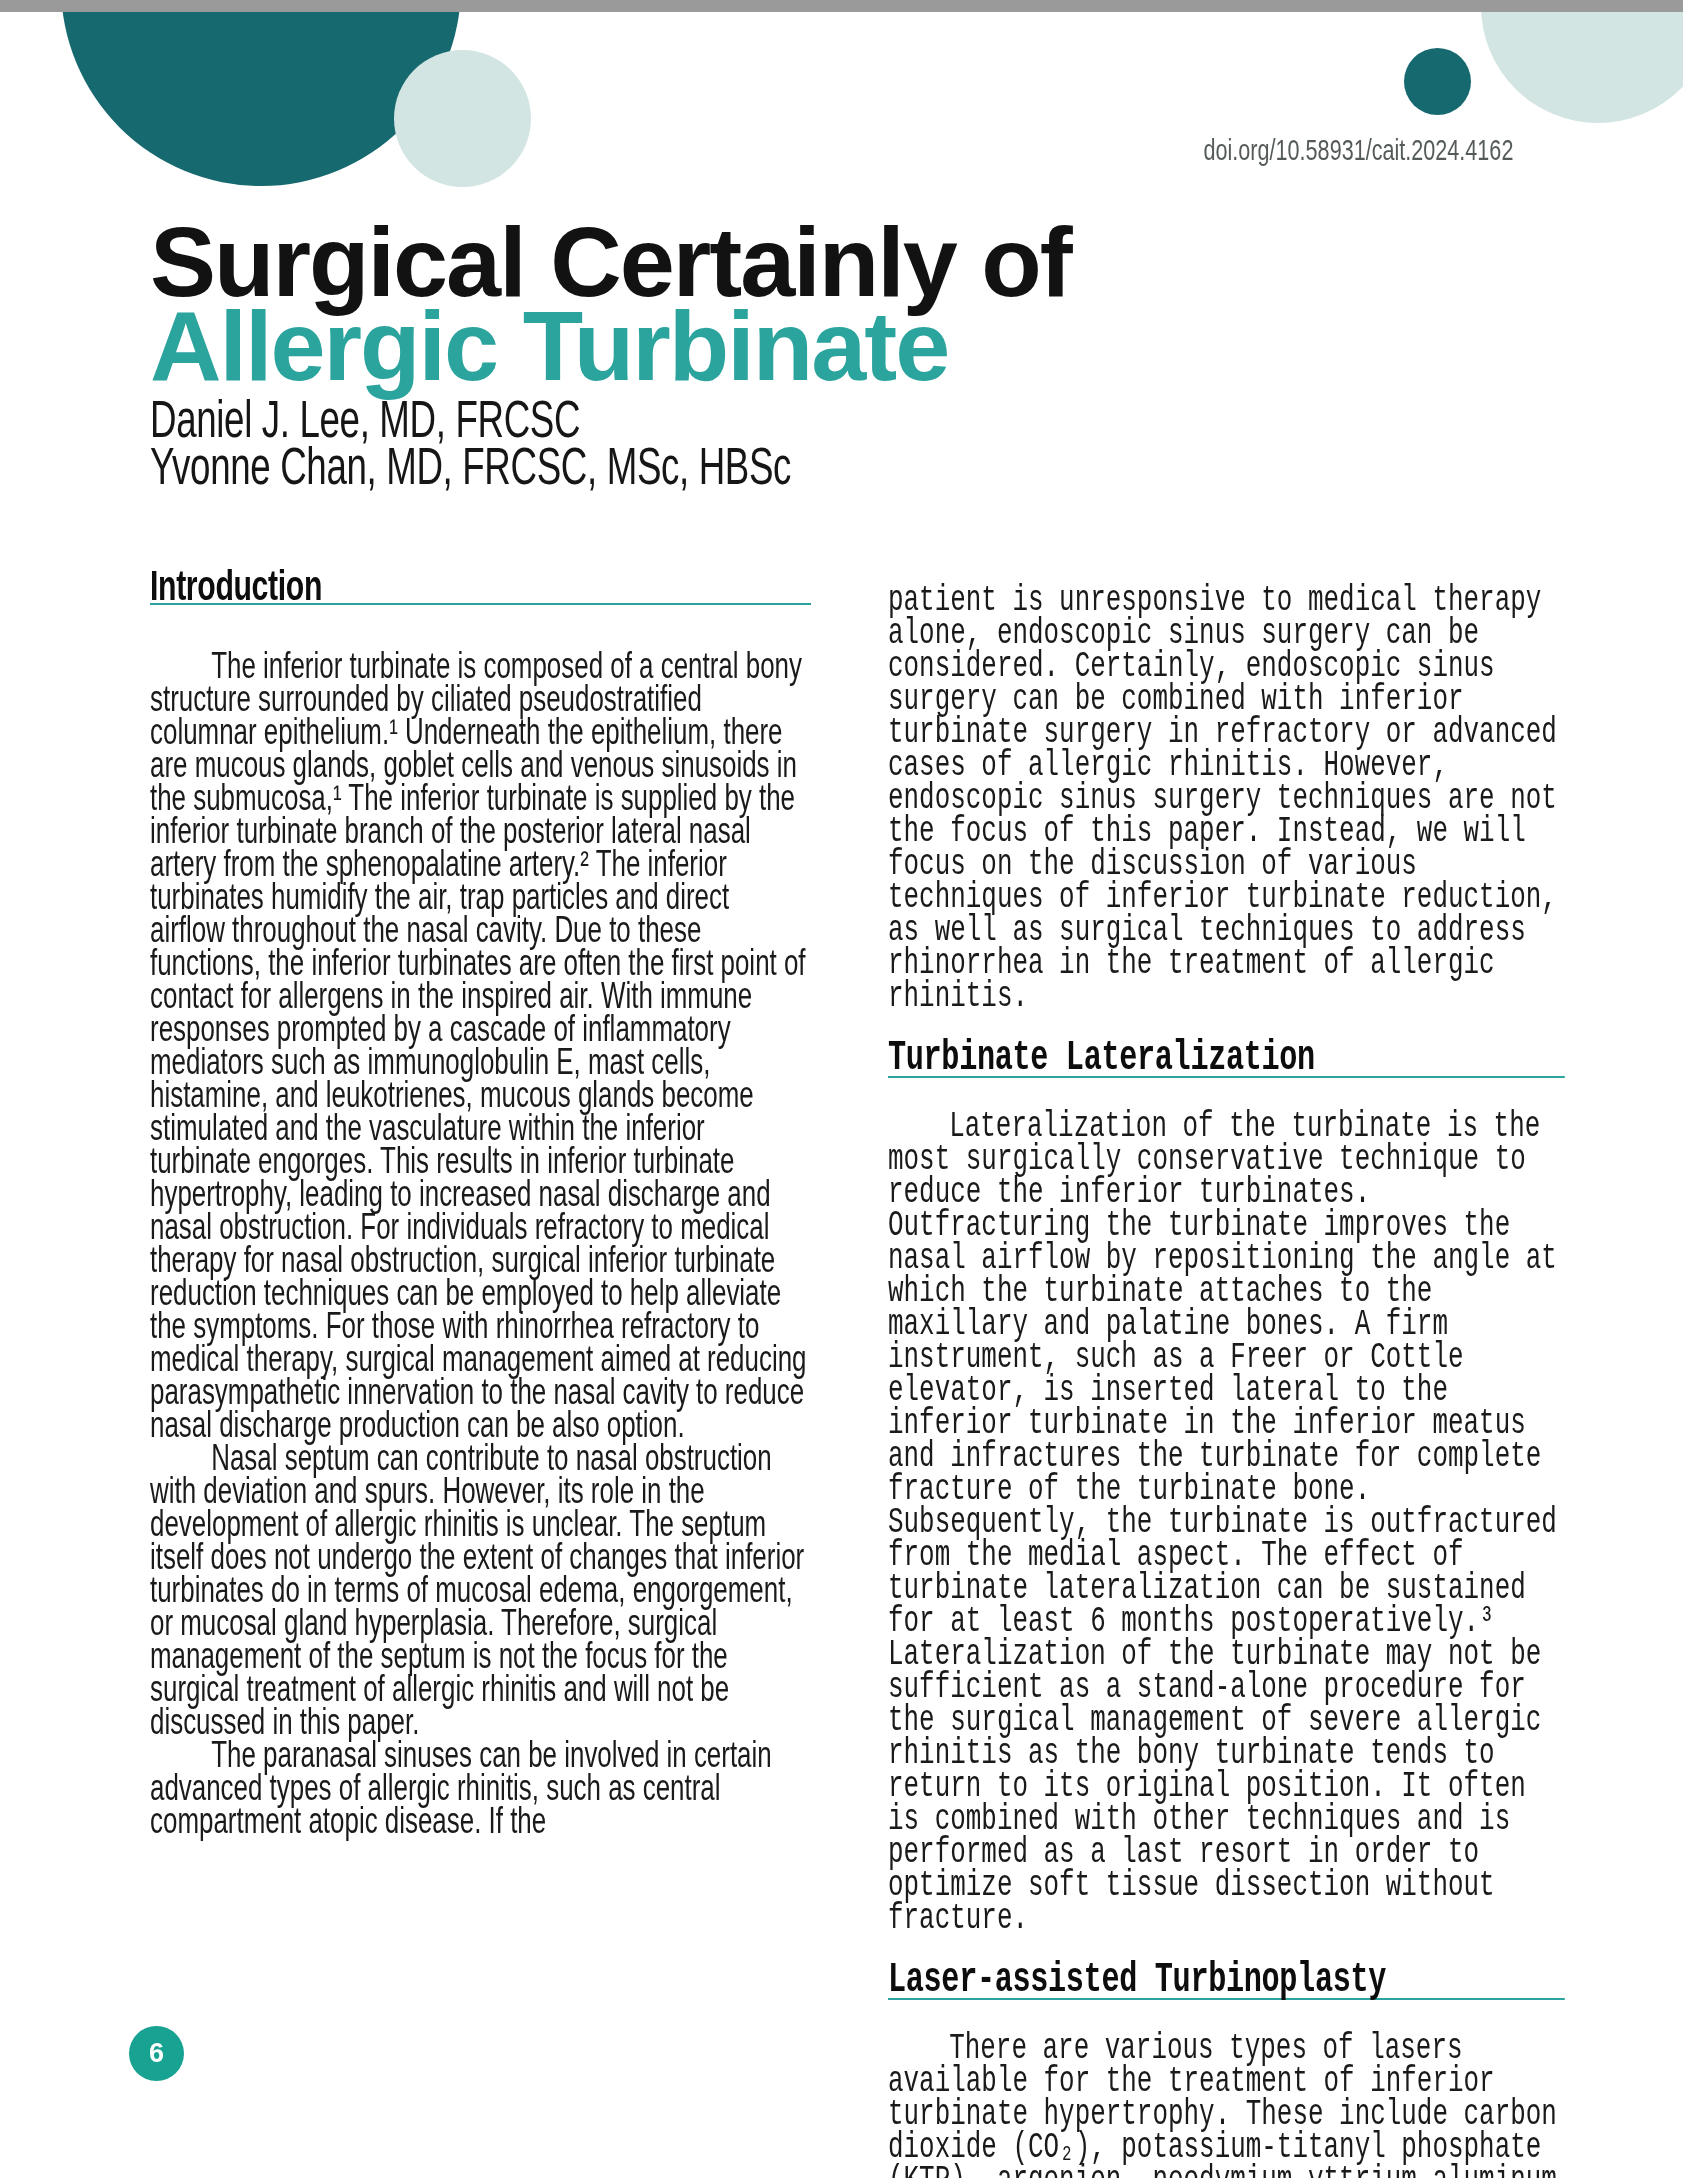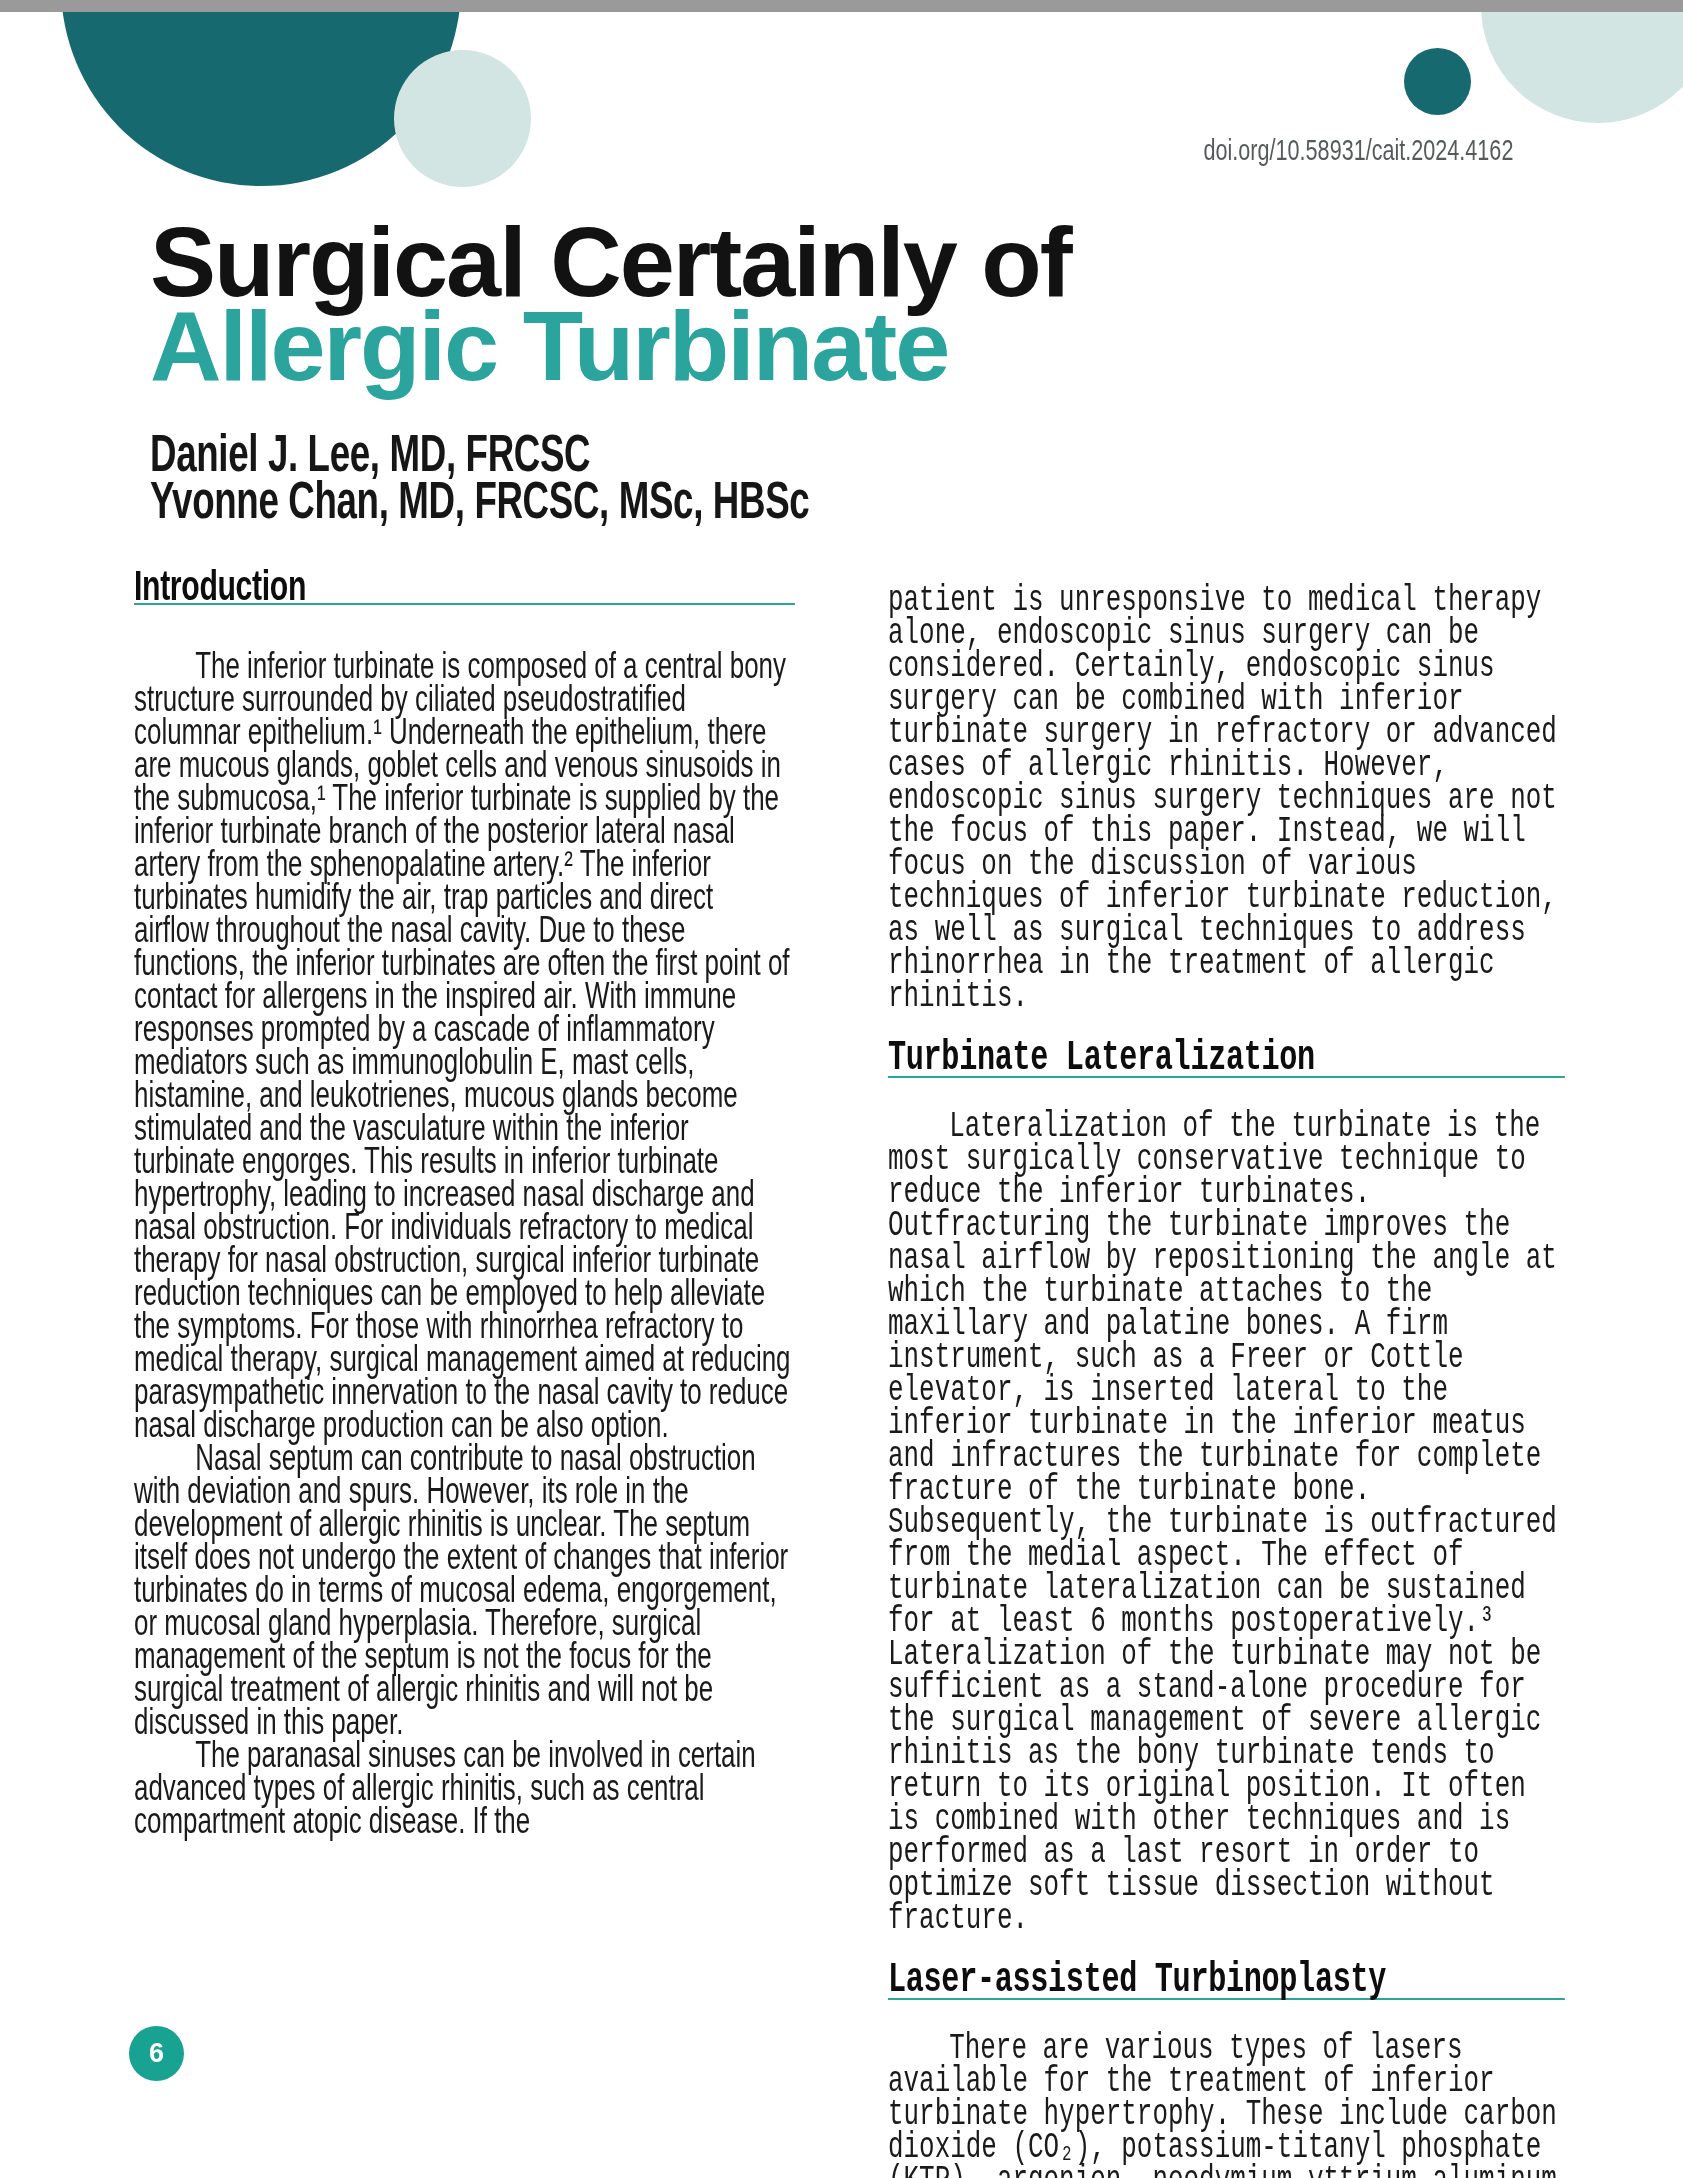--- a/index.html
+++ b/index.html
@@ -27,25 +27,25 @@
     font-size:30px; line-height:34px; color:var(--doi-text,#555B5B);
     text-align:right;
   }
   .doi .cx { transform-origin:top right; margin-left:-38.89%; }
 
   .title { position:absolute; left:150px; top:208px; width:1089px; font-weight:bold; }
   .title .cx { font-size:99px; line-height:84px; letter-spacing:-2px; }
   .t1 { display:block; color:#121212; }
   .t2 { display:block; color:var(--accent,#2BA49E); }
 
-  .authors { position:absolute; left:150px; top:418px; width:891px; font-weight:bold; }
+  .authors { position:absolute; left:150px; top:384px; width:891px; font-weight:normal; }
   .authors .cx { font-size:51px; line-height:47px; color:#161616; letter-spacing:-0.5px; }
 
   .col { position:absolute; }
-  .col-left  { left:134px; top:556px; width:661px; }
+  .col-left  { left:150px; top:556px; width:661px; }
   .col-right { left:888px; top:572px; width:677px;font-family:Liberation Mono, monospace; }
 
   h2.sec {
     font-size:42px; line-height:35px; font-weight:bold; color:#0d0d0d;
     letter-spacing:-0.5px;
     border-bottom:2px solid var(--accent,#2BA49E);
     margin:0 0 44px 0;
   }
   .col-right h2.sec { margin:28px 0 32px 0; }
 

